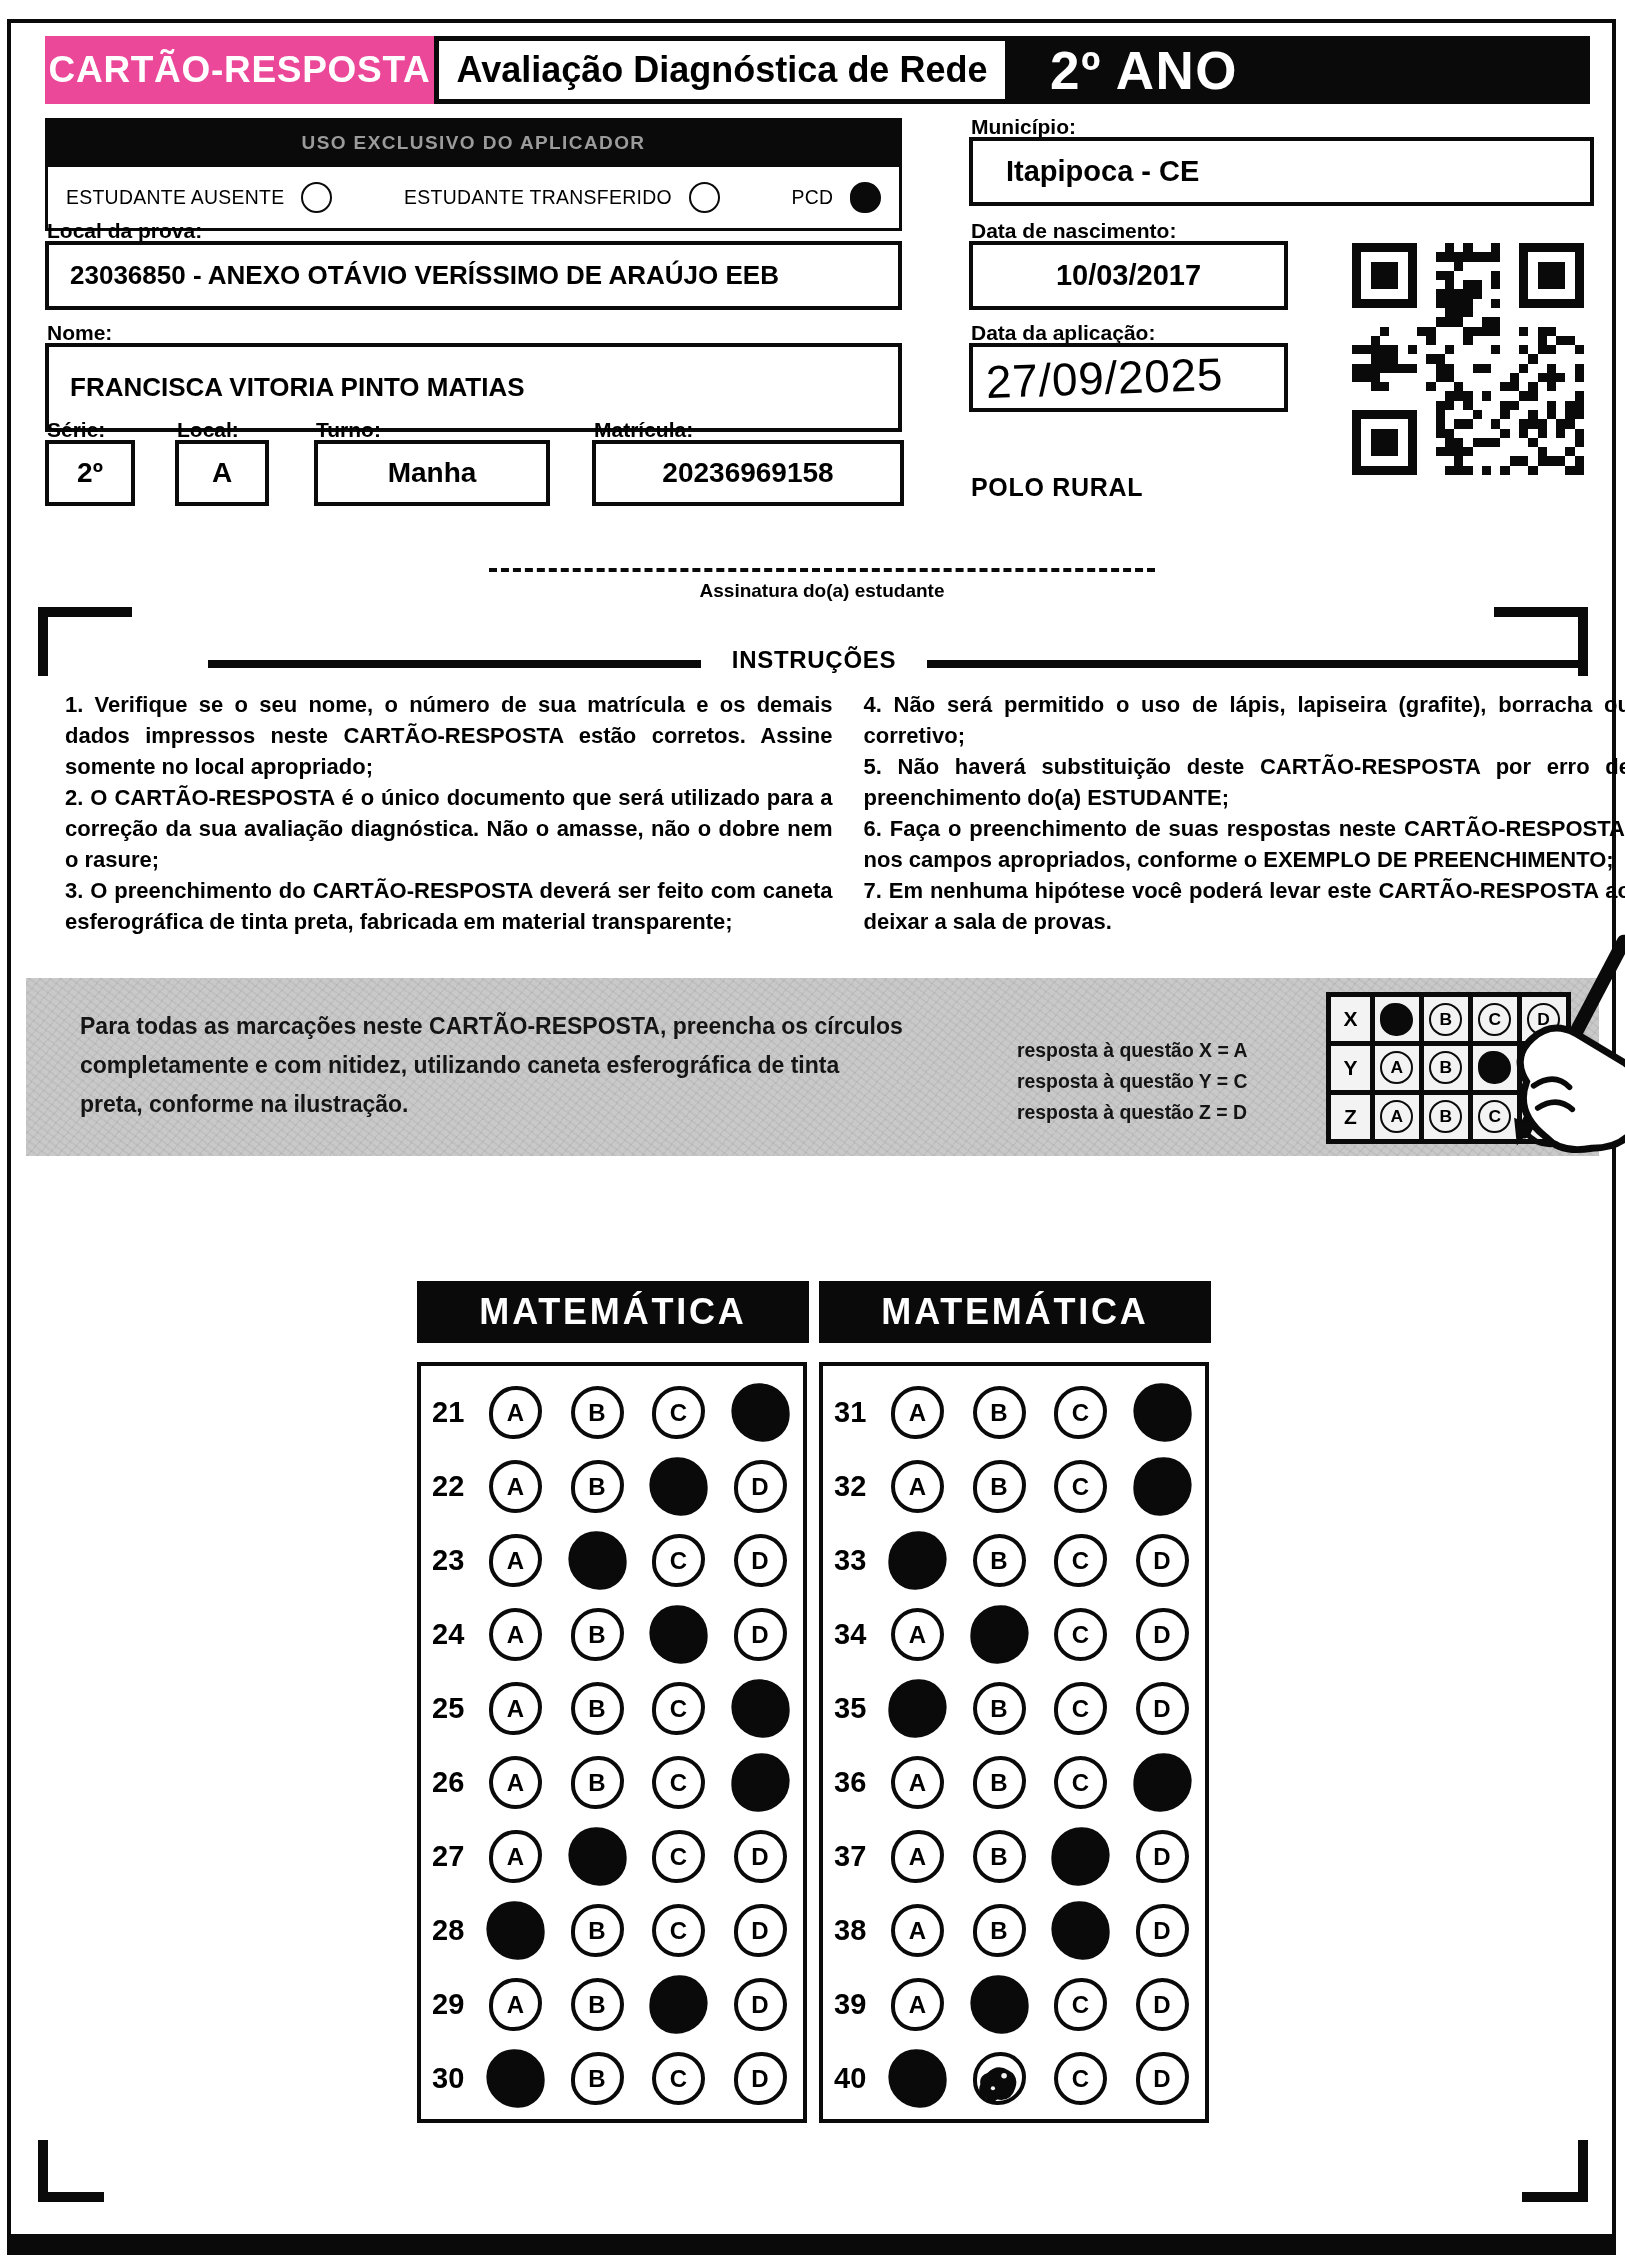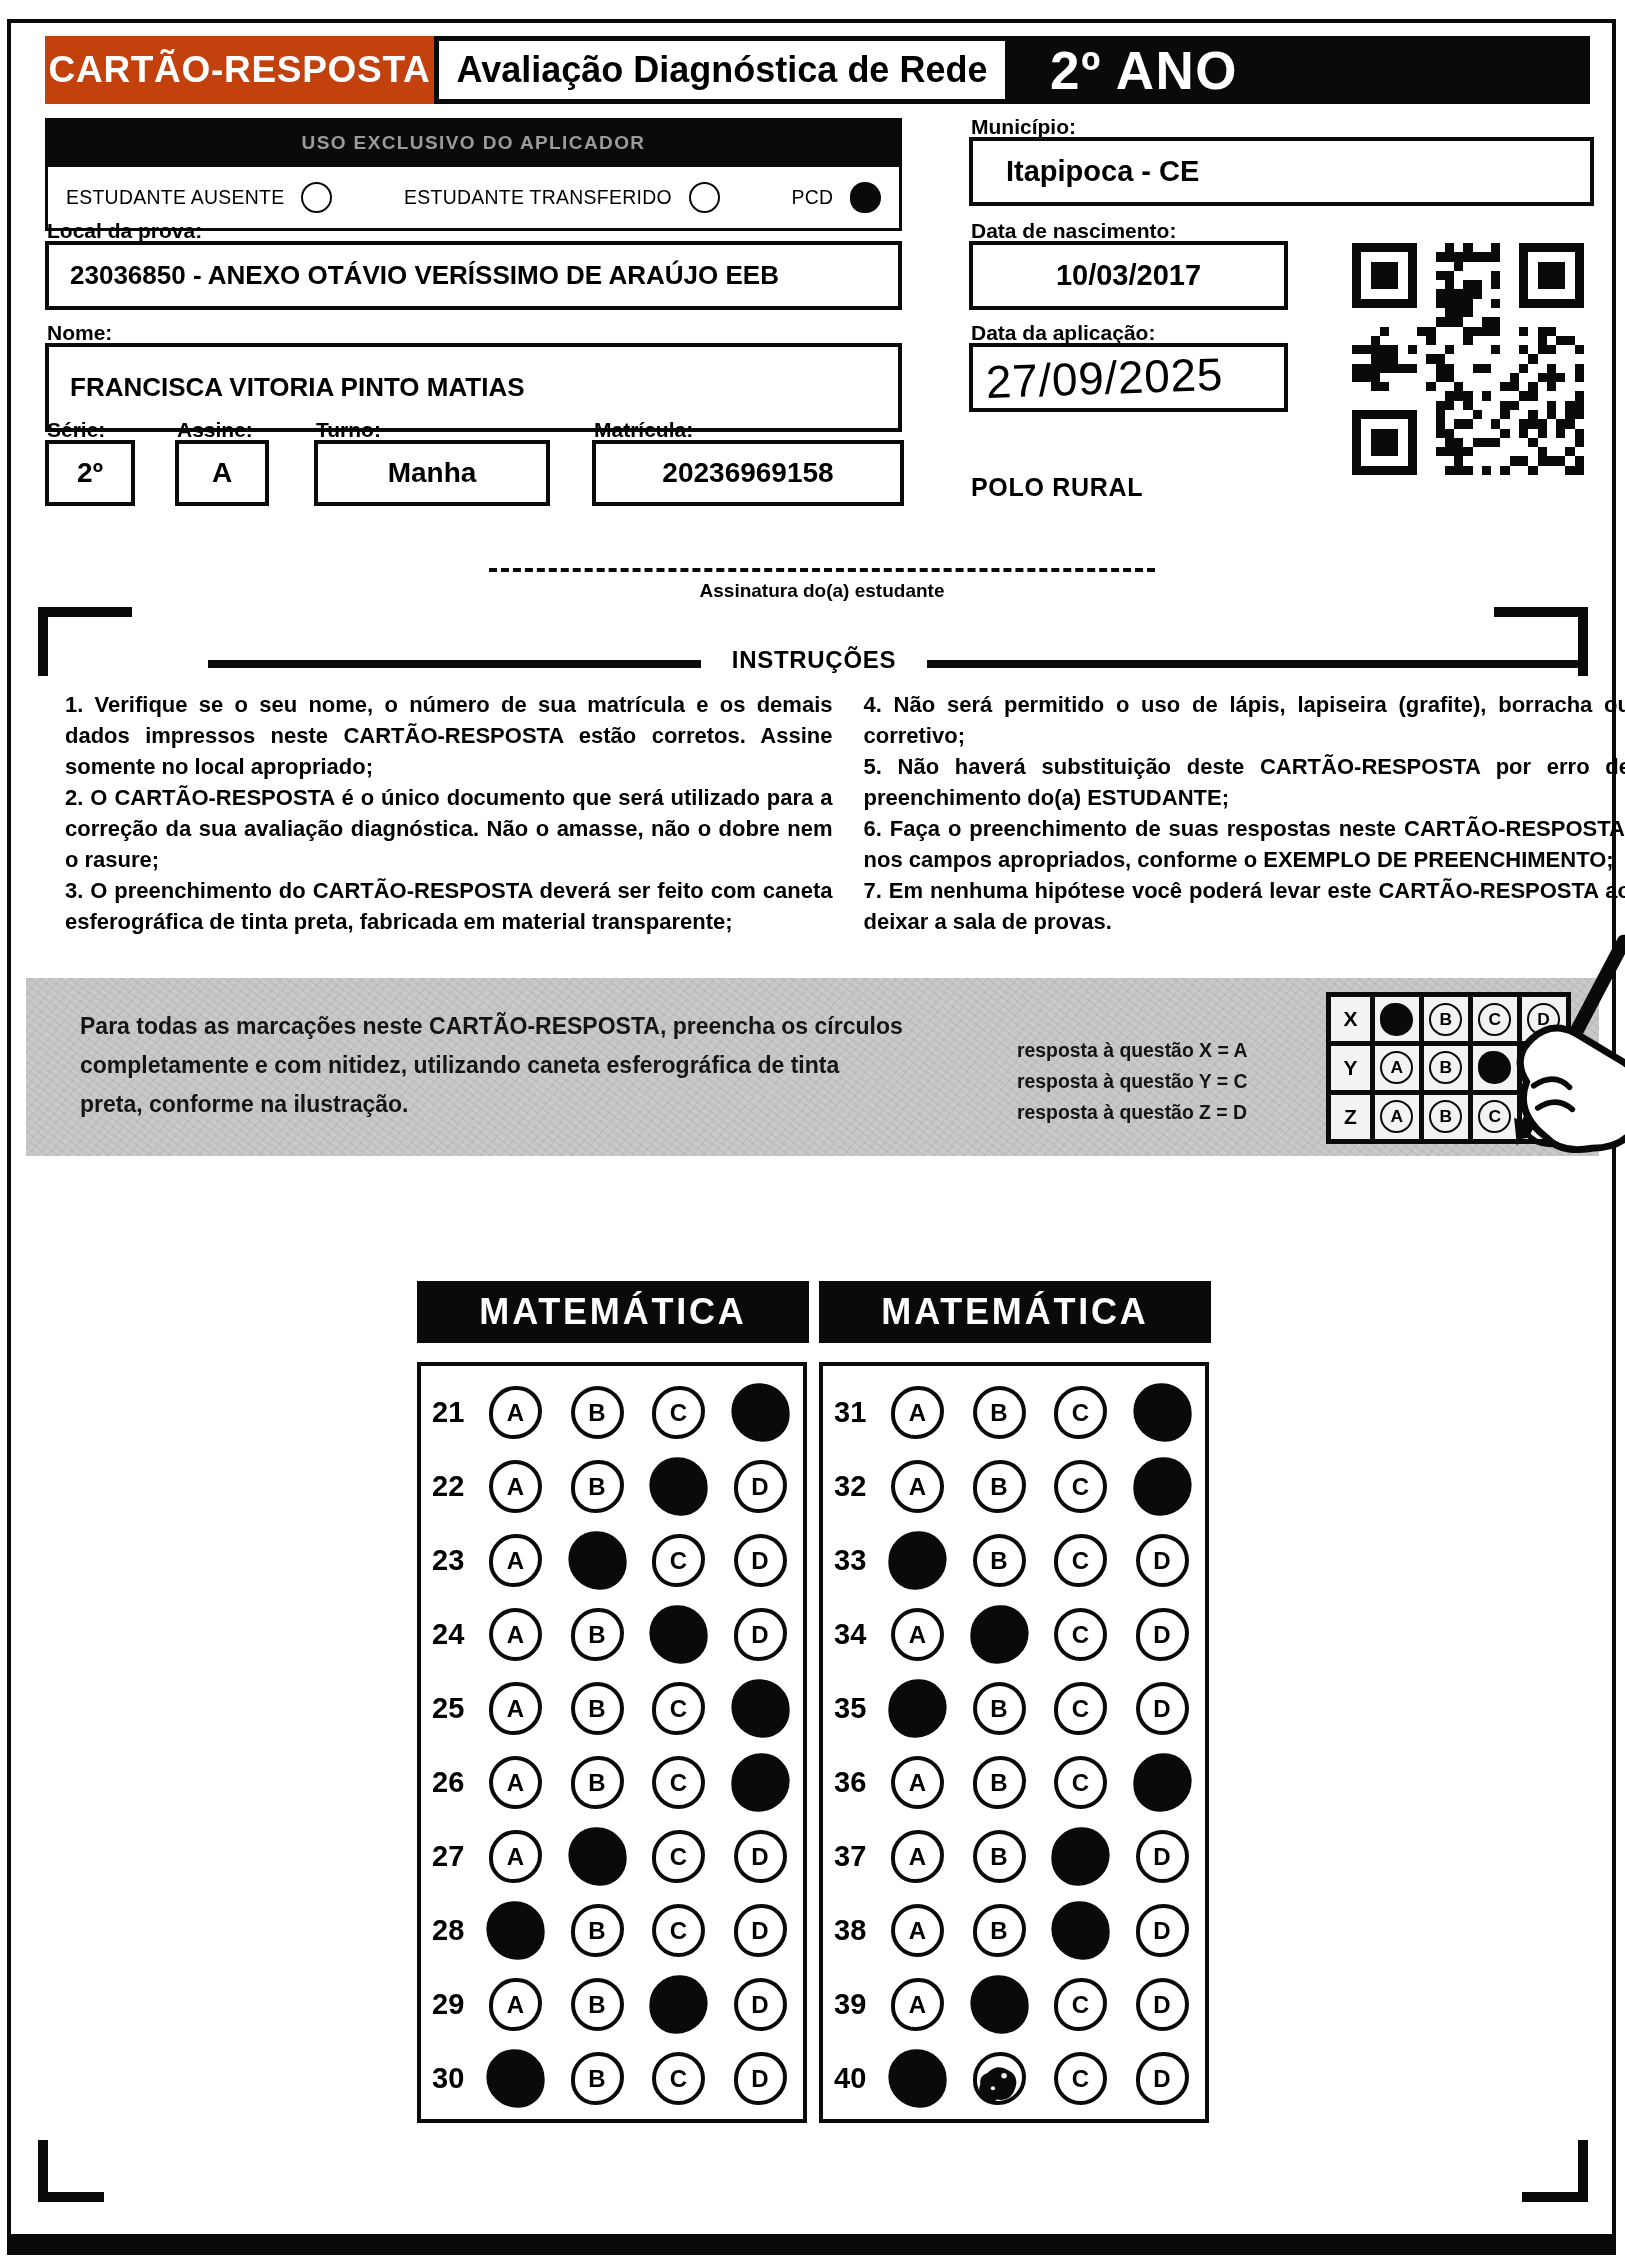--- a/index.html
+++ b/index.html
@@ -7,21 +7,21 @@
   .page {
     position:relative; width:1626px; height:2261px; background:#fff;
     font-family:"Liberation Sans", sans-serif; color:#000; overflow:hidden;
   }
   .frame {
     position:absolute; left:7px; top:19.4px; right:9.7px; bottom:5.6px;
     border:4.9px solid #0a0a0a; border-bottom:21px solid #0a0a0a; pointer-events:none;
   }
   
   .header { position:absolute; left:45px; top:36px; width:1545px; height:68px; display:flex; }
-  .hdr-black1 { width:389px; background:#c2410c; color:#fff; display:flex; align-items:center; justify-content:center;
+  .hdr-black1 { width:389px; background:#ec4899; color:#fff; display:flex; align-items:center; justify-content:center;
     font-size:37px; font-weight:700; letter-spacing:0.7px; }
   .hdr-white { width:576px; background:#fff; border:5.6px solid #0a0a0a; display:flex; align-items:center; justify-content:center;
     font-size:36px; font-weight:800; }
   .hdr-black2 { flex:1; background:#0a0a0a; color:#fff; display:flex; align-items:center;
     font-size:53px; font-weight:800; padding-left:40px; letter-spacing:1.4px; }
   
   .applicator { position:absolute; left:45px; top:118px; width:857px; }
   .app-bar { height:49px; background:#0a0a0a; color:#9b9b9b; font-size:19px; font-weight:700;
     display:flex; align-items:center; justify-content:center; letter-spacing:1.4px; }
   .app-opts { border:3.5px solid #0a0a0a; border-top:none; height:64px; display:flex; align-items:center;
@@ -131,21 +131,21 @@
   <div class="flabel" style="left:47px; top:321px;">Nome:</div>
   <div class="fbox pad" style="left:45px; top:343px; width:857px; height:89px;">
     <span>FRANCISCA VITORIA PINTO MATIAS</span>
   </div>
 
   <div class="flabel" style="left:47px; top:418px;">Série:</div>
   <div class="fbox center" style="left:45px; top:440px; width:90px; height:66px;">
     <span>2º</span>
   </div>
 
-  <div class="flabel" style="left:177px; top:418px;">Assine:</div>
+  <div class="flabel" style="left:177px; top:418px;">Local:</div>
   <div class="fbox center" style="left:175px; top:440px; width:94px; height:66px;">
     <span>A</span>
   </div>
 
   <div class="flabel" style="left:316px; top:418px;">Turno:</div>
   <div class="fbox center" style="left:314px; top:440px; width:236px; height:66px;">
     <span>Manha</span>
   </div>
 
   <div class="flabel" style="left:594px; top:418px;">Matrícula:</div>

